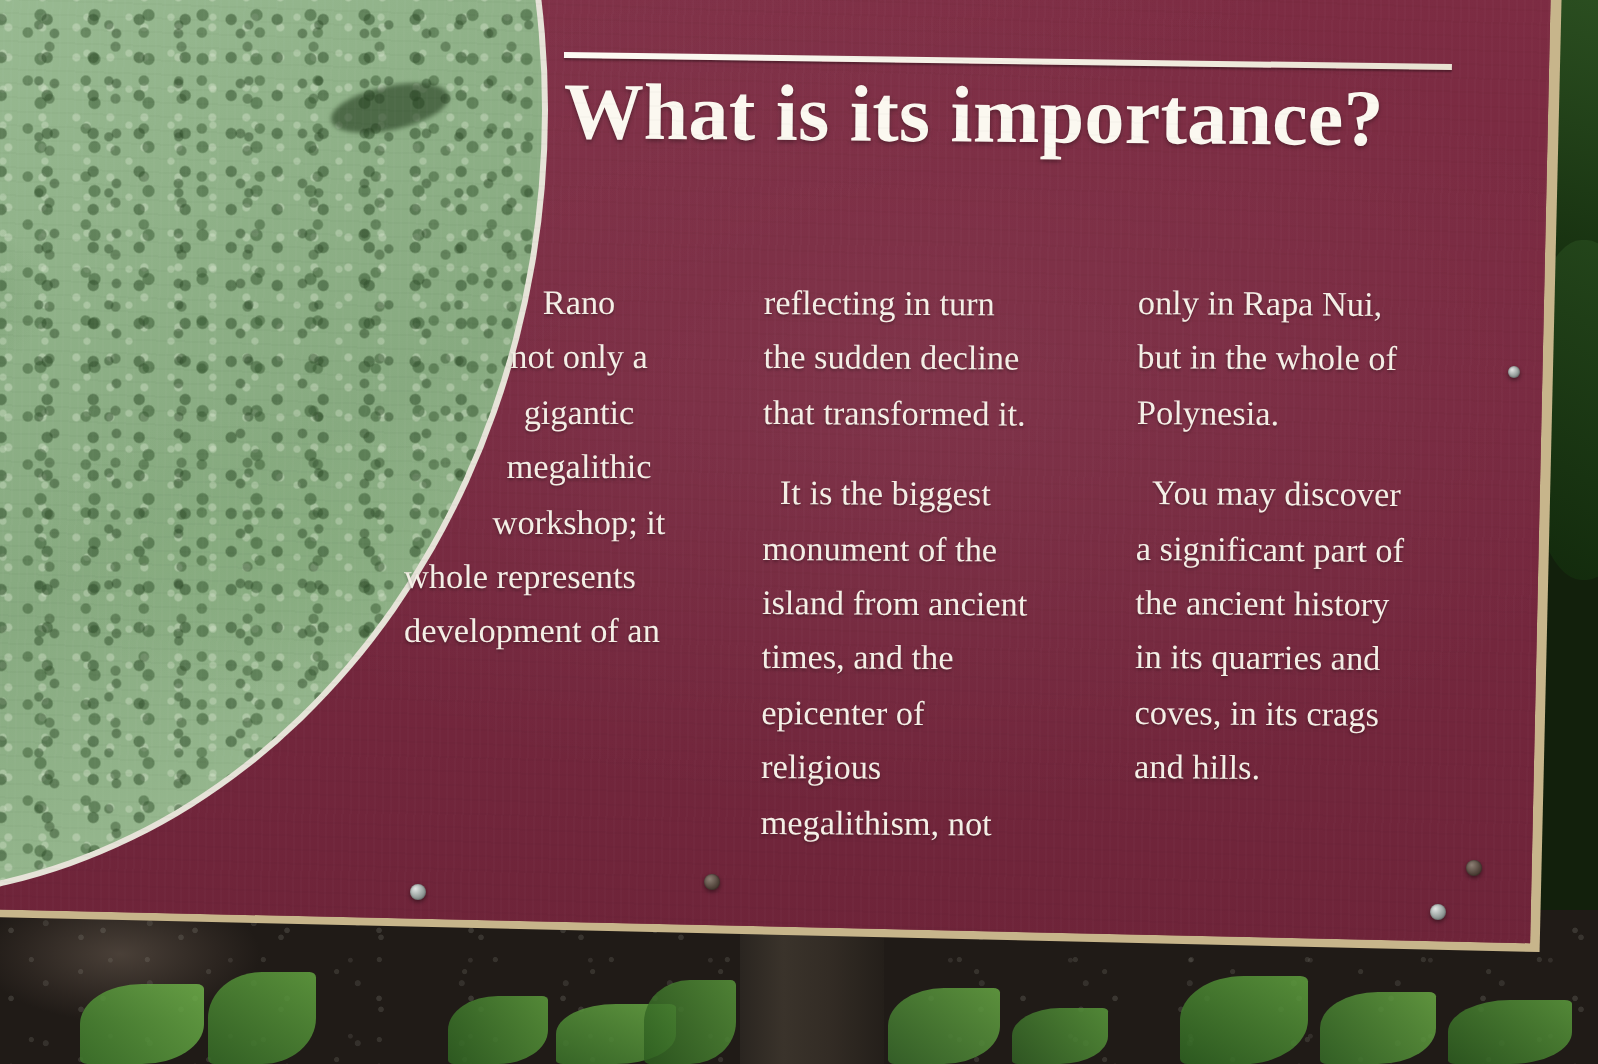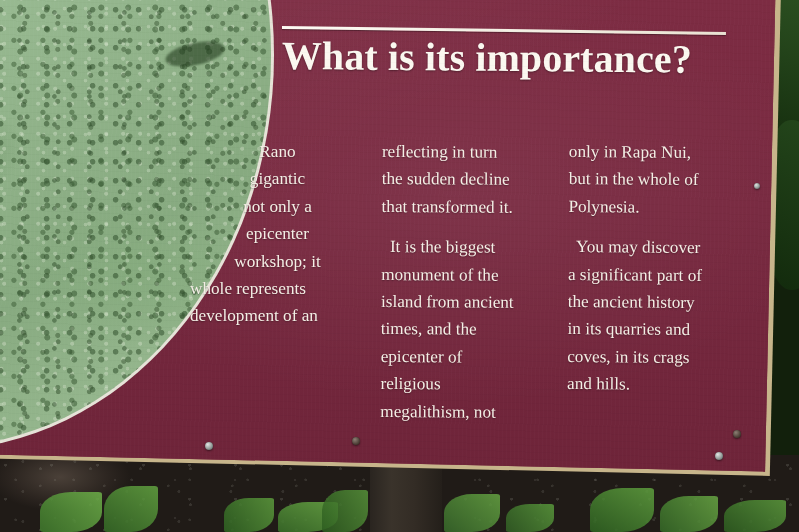--- a/index.html
+++ b/index.html
@@ -177,21 +177,21 @@
     position: absolute;
     color: #f4efe6;
     font-size: 17.2px;
     line-height: 27.4px;
     text-shadow: 0 1px 1.5px rgba(0,0,0,.30);
   }
   .col p { margin: 0; }
   .col p + p { margin-top: 13px; }
   .col .ln { display: block; white-space: pre; }
 
-  .col-1 { left: 196px; top: 148px; width: 175px; text-align: center; }
+  .col-1 { left: 208px; top: 148px; width: 175px; text-align: center; }
   .col-1 .ln { text-align: center; }
   .col-1 .ln.l { text-align: left; }
   .col-2 { left: 388px; top: 148px; width: 175px; transform: rotate(0.35deg); transform-origin: left top; }
   .col-3 { left: 575px; top: 148px; width: 170px; transform: rotate(0.45deg); transform-origin: left top; }
 
   
   .screw {
     position: absolute;
     width: 8px; height: 8px;
     border-radius: 50%;
@@ -239,23 +239,23 @@
 
       <div class="rule"></div>
       <div class="title">
         <span class="ln">What is its</span>
         <span class="ln">importance?</span>
       </div>
 
       <div class="col col-1">
         <p>
           <span class="ln">Rano</span>
+          <span class="ln">not only a</span>
           <span class="ln">gigantic</span>
-          <span class="ln">not only a</span>
-          <span class="ln">epicenter</span>
+          <span class="ln">megalithic</span>
           <span class="ln">workshop; it</span>
           <span class="ln l">whole represents</span>
           <span class="ln l">development of an</span>
         </p>
       </div>
 
       <div class="col col-2">
         <p>
           <span class="ln">reflecting in turn</span>
           <span class="ln">the sudden decline</span>

